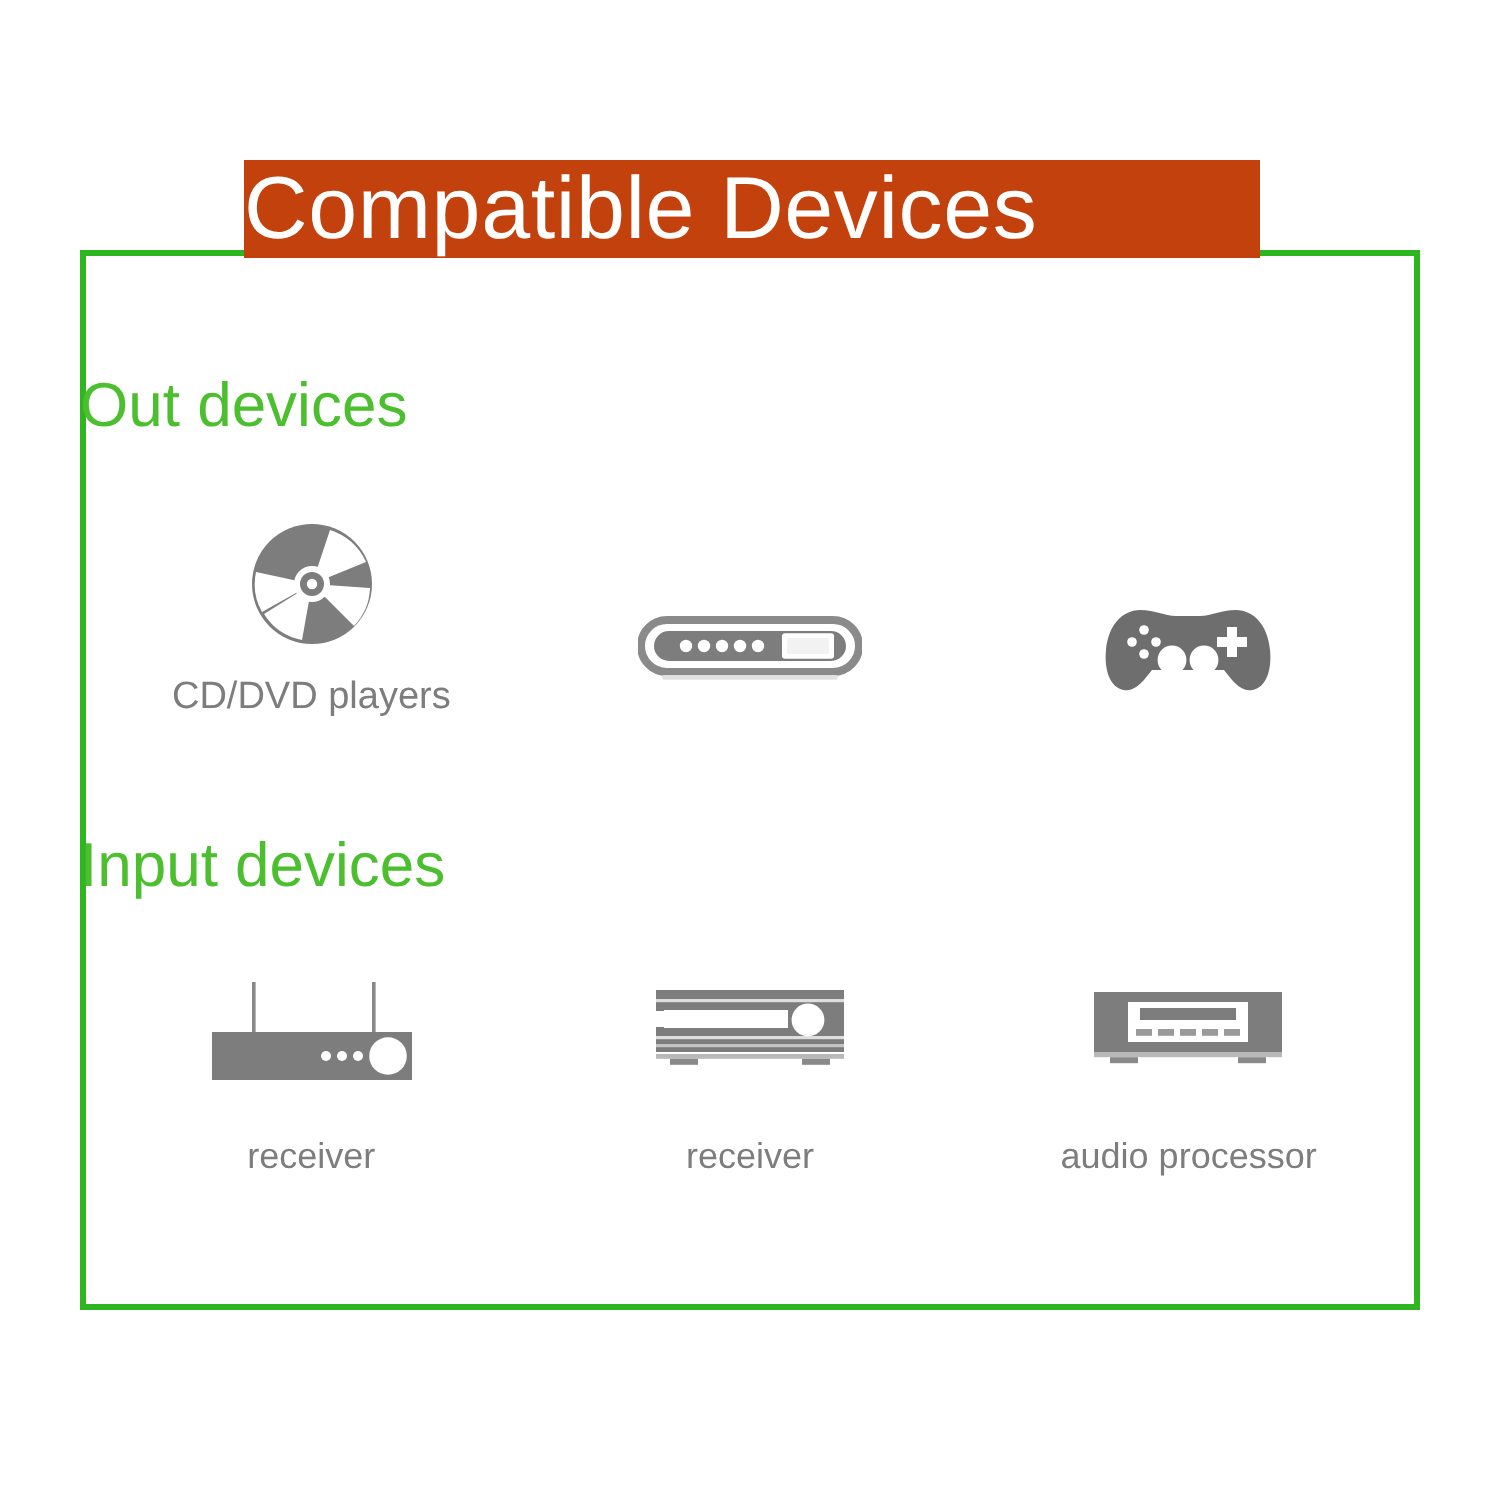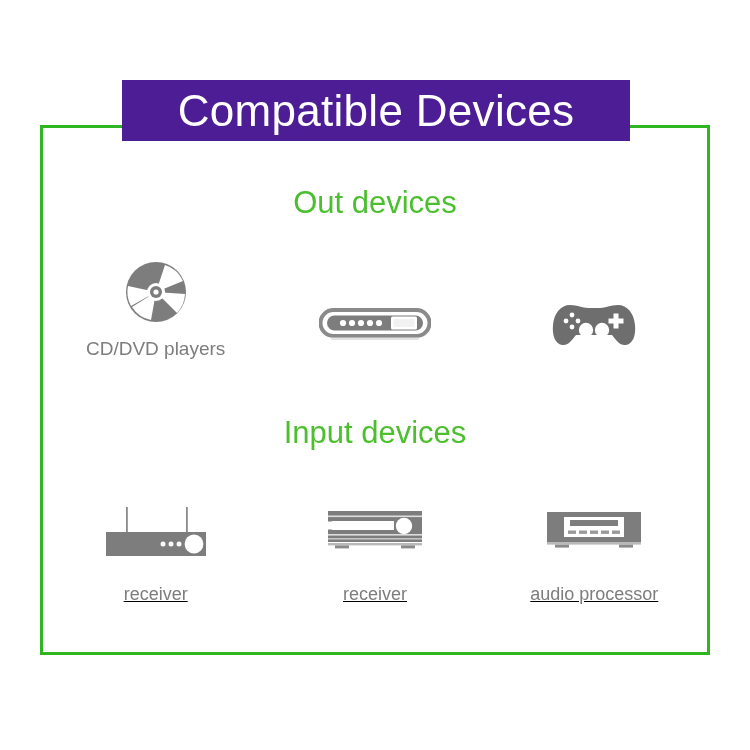--- a/index.html
+++ b/index.html
@@ -33,62 +33,61 @@
     box-sizing: border-box;
     background: transparent;
   }
 
   
   .banner {
     position: absolute;
     left: 122px;
     top: 80px;
     width: 508px;
-    height: 61px;
-    background: #4c1d95;
+    height: 49px;
+    background: #c2410c;
     display: flex;
     align-items: center;
-    justify-content: center;
     z-index: 5;
   }
   .banner-title {
     color: #ffffff;
     font-size: 44px;
     line-height: 1;
     letter-spacing: 0.3px;
     white-space: nowrap;
     font-weight: 400;
   }
 
   
   .section-heading {
     position: absolute;
     width: 670px;
     left: 40px;
-    text-align: center;
+    text-align: left;
     color: #4cbf2f;
     font-size: 31px;
     line-height: 1;
     font-weight: 400;
     white-space: nowrap;
   }
   #heading-out   { top: 187px; }
   #heading-input { top: 417px; }
 
   
   .row {
     position: absolute;
     left: 46px;
     width: 658px;
     display: flex;
     align-items: flex-end;
     justify-content: space-around;
   }
   #row-out   { top: 250px; height: 110px; }
-  #row-input { top: 490px; height: 115px; text-decoration: underline; }
+  #row-input { top: 474px; height: 115px; }
 
   .device {
     width: 160px;
     display: flex;
     flex-direction: column;
     align-items: center;
   }
   .icon-box {
     height: 70px;
     display: flex;

